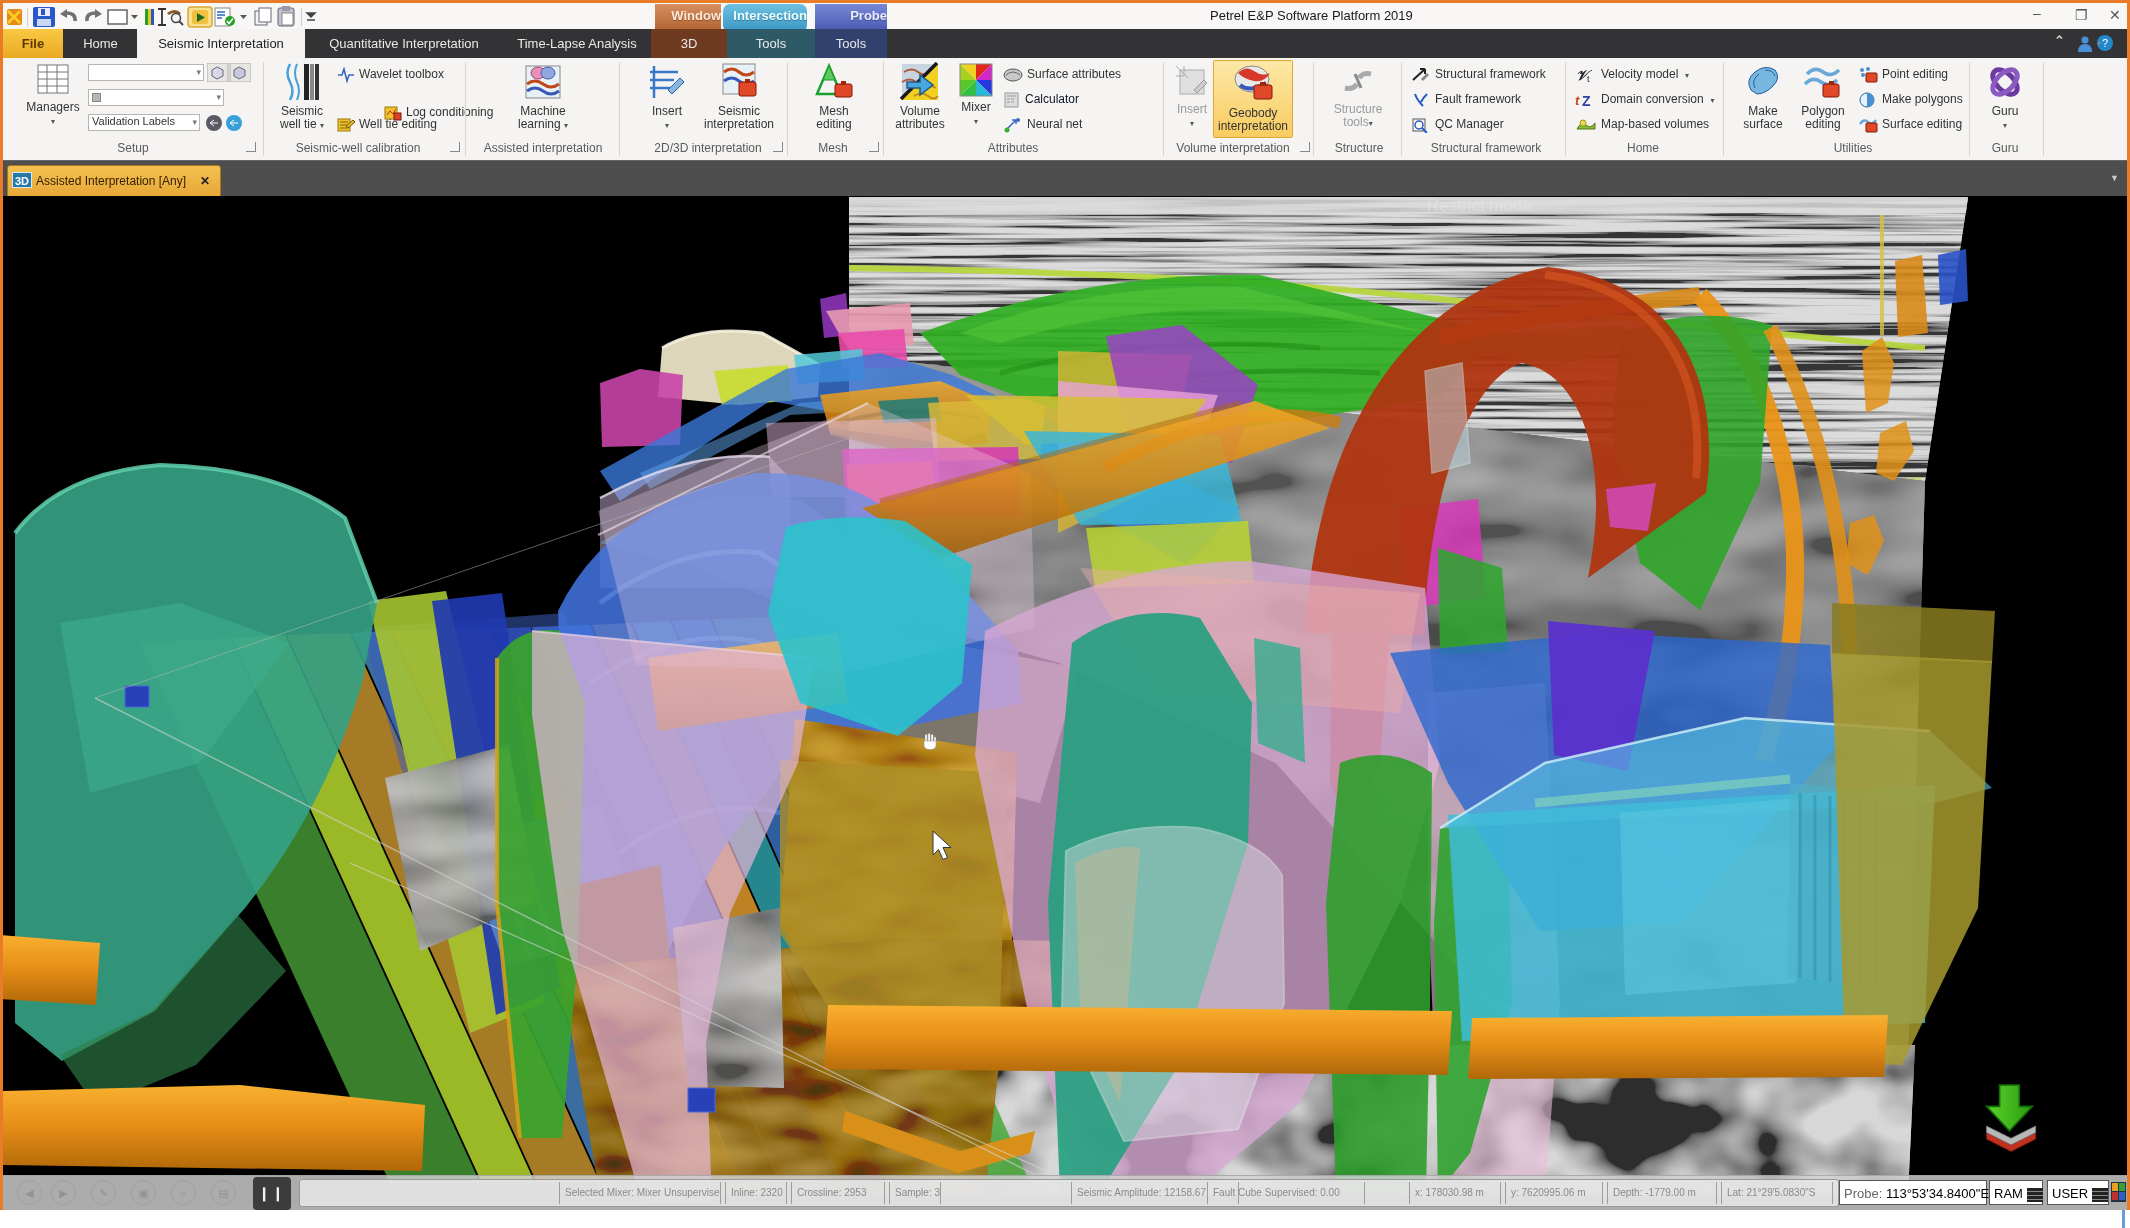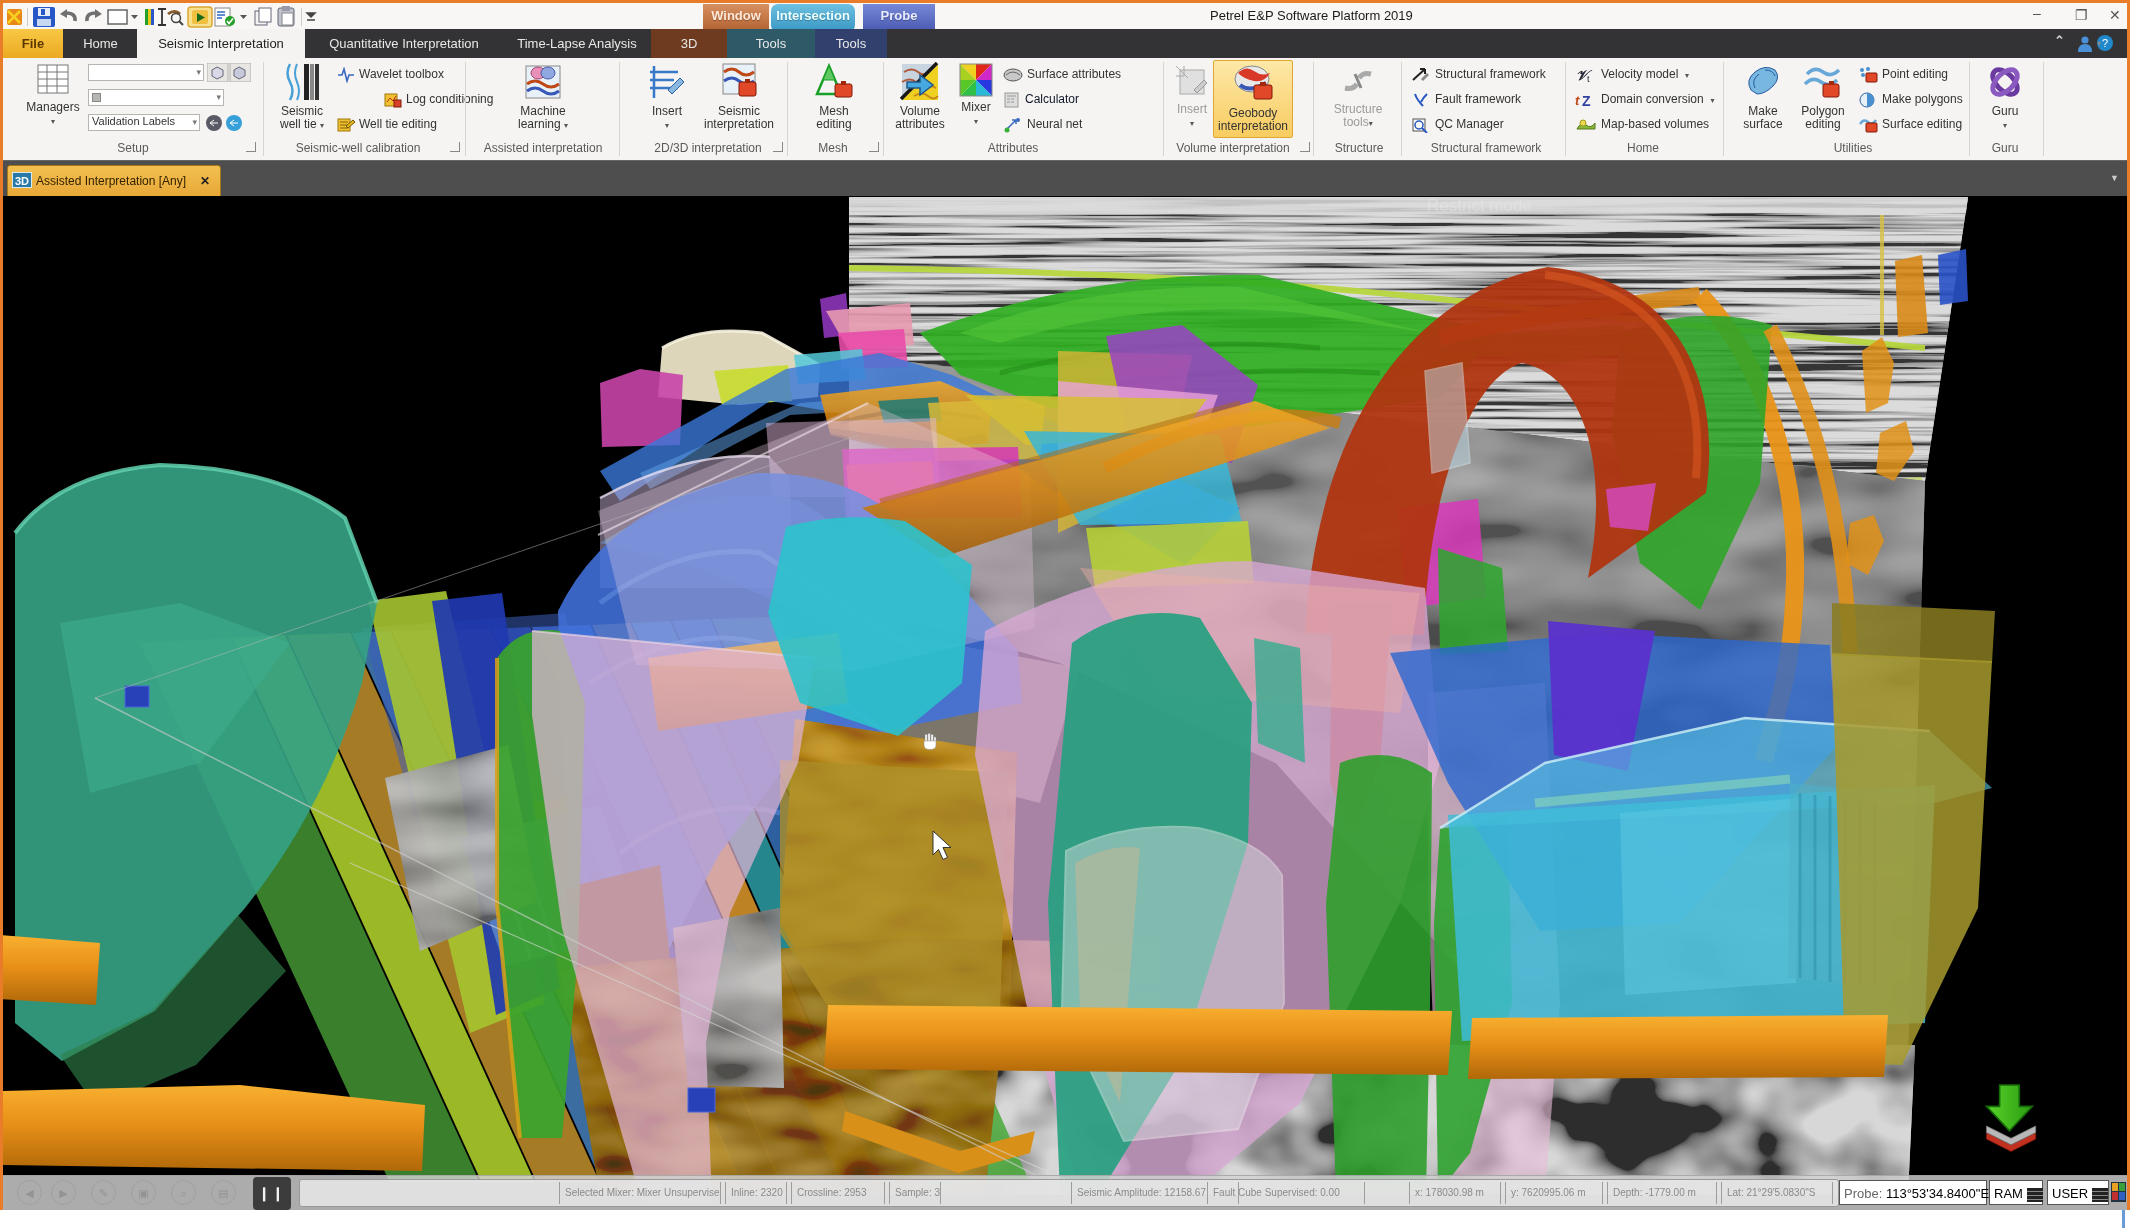--- a/index.html
+++ b/index.html
@@ -2,21 +2,21 @@
 <html><head>
 <meta charset="utf-8">
 <style>
 * { margin:0; padding:0; box-sizing:border-box; }
 html,body { width:2130px; height:1228px; background:#ffffff; font-family:"Liberation Sans",sans-serif; overflow:hidden; }
 #win { position:absolute; left:0; top:0; width:2130px; height:1210px; border:3px solid #e87c28; background:#f7f6f5; }
 .abs { position:absolute; }
 
 #titlebar { position:absolute; left:0; top:0; width:2124px; height:26px; background:#f8f7f6; }
 #title { position:absolute; left:1207px; top:5px; font-size:13px; color:#1a1a1a; }
-.ctab { position:absolute; top:1px; height:28px; text-align:center; font-size:13px; color:#fff; line-height:24px; font-weight:bold; text-shadow:0 1px 1px rgba(0,0,0,.3);margin-left:48px; }
+.ctab { position:absolute; top:1px; height:28px; text-align:right; font-size:13px; color:#fff; line-height:24px; font-weight:bold; text-shadow:0 1px 1px rgba(0,0,0,.3); }
 #ct1 { left:652px; width:66px; background:linear-gradient(#d89060,#b06030); color:#ffe8d8; }
 #ct2 { left:720px; width:84px; background:linear-gradient(#6ec0e0,#3896c4); color:#eaffff;border-radius:7px; }
 #ct3 { left:812px; width:72px; background:linear-gradient(#7888d8,#4858b0); color:#e8ecff; }
 .winbtn { position:absolute; top:4px; color:#555; font-size:14px; }
 
 #tabrow { position:absolute; left:0; top:26px; width:2124px; height:29px; background:#333335; }
 .rtab { position:absolute; top:0; height:38px; line-height:29px; text-align:center; font-size:13px; color:#e8e8e8; }
 #tfile { left:0px; width:60px; background:linear-gradient(#f8c844,#e8a018); color:#5a3800; font-weight:bold; }
 #thome { left:60px; width:75px; }
 #tseis { left:134px; width:168px; background:#f4f3f1; color:#222; }
@@ -163,21 +163,21 @@
           <path d="M15 2q-4 9 0 18t0 18" stroke="#48a0d8" stroke-width="2" fill="none"></path>
           <rect x="22" y="2" width="5" height="36" fill="#222"></rect>
           <rect x="28" y="2" width="4" height="36" fill="#888"></rect>
           <rect x="33" y="2" width="4" height="36" fill="#333"></rect>
         </svg>
       <div>Seismic<br>well tie <span class="dd">▾</span></div>
     </div>
     <div class="smallrow" style="left:334px;top:6px;"><svg width="18" height="16" viewBox="0 0 18 16">
           <path d="M1 8h4l2-6 3 12 2-6h5" stroke="#3868c0" stroke-width="1.6" fill="none"></path>
         </svg>Wavelet toolbox</div>
-    <div class="smallrow" style="left:334px;top:31px;padding-left:47px;"><svg width="18" height="16" viewBox="0 0 18 16">
+    <div class="smallrow" style="left:334px;top:44px;padding-left:47px;"><svg width="18" height="16" viewBox="0 0 18 16">
           <rect x="1" y="2" width="12" height="12" fill="#f0c030" stroke="#a07808"></rect>
           <path d="M3 10l3-4 3 3 3-5" stroke="#c03010" fill="none"></path>
           <rect x="10" y="8" width="7" height="7" fill="#d84028" stroke="#801808"></rect>
         </svg>Log conditioning</div>
     <div class="smallrow" style="left:334px;top:56px;"><svg width="18" height="16" viewBox="0 0 18 16">
           <rect x="1" y="2" width="12" height="12" fill="#f0c030" stroke="#a07808"></rect>
           <path d="M3 5h8M3 8h8M3 11h8" stroke="#806008"></path>
           <path d="M9 9l7-6 2 2-7 6z" fill="#e8b820" stroke="#705800"></path>
         </svg>Well tie editing</div>
     <div class="glabel" style="left:280px;width:150px;">Seismic-well calibration</div>

